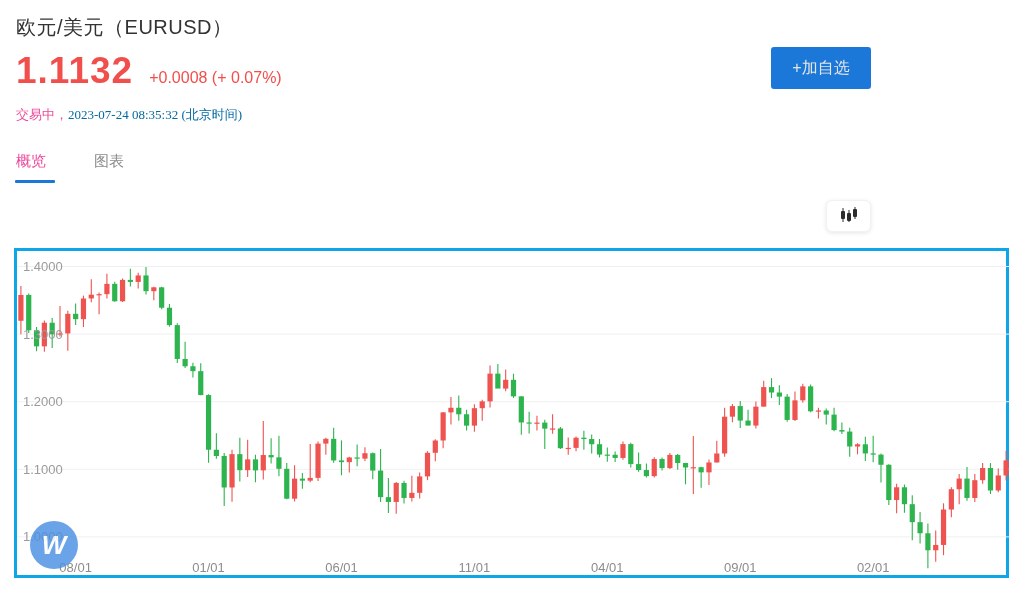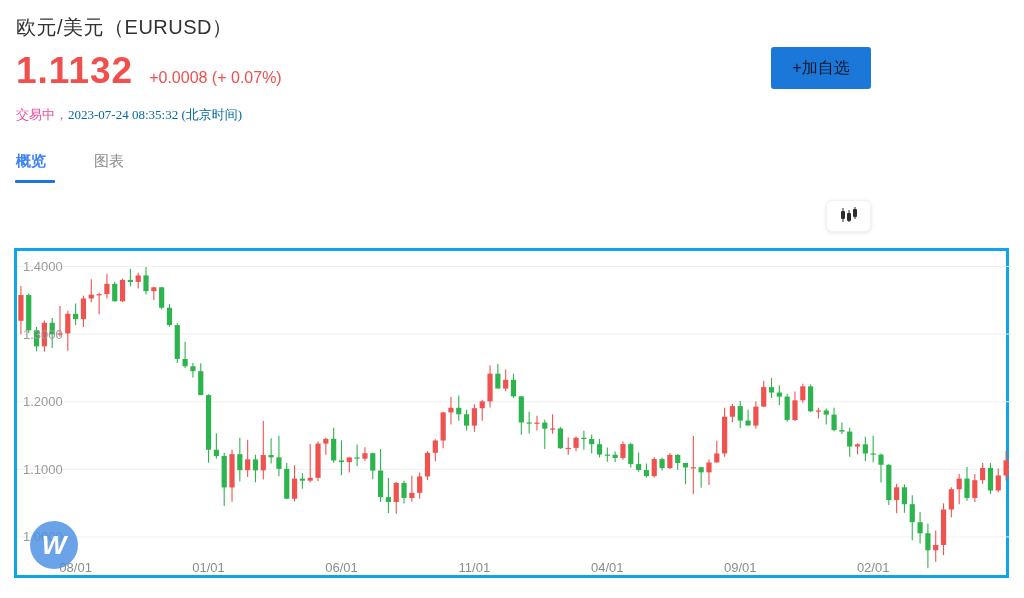--- a/index.html
+++ b/index.html
@@ -12,26 +12,26 @@
   .page{position:relative;width:888px;height:598px;}
 
   .title{position:absolute;left:16px;top:14px;font-size:20px;color:#333;letter-spacing:.5px;}
   .price-row{position:absolute;left:16px;top:50px;display:flex;align-items:baseline;}
   .price{font-size:37px;font-weight:700;color:var(--price-red);letter-spacing:1px;}
   .change{font-size:16px;color:var(--price-red);margin-left:16px;}
   .status-row{position:absolute;left:16px;top:106px;font-size:13px;}
   .status-prefix{color:#ec4899;}
   .status-time{color:#0369a1;font-family:Liberation Serif, serif;}
   .add-btn{position:absolute;right:17px;top:47px;width:100px;height:42px;background:var(--accent);
-    color:#0f172a;font-size:16px;border:none;border-radius:3px;display:flex;align-items:center;
+    color:#e5e5e5;font-size:16px;border:none;border-radius:3px;display:flex;align-items:center;
     justify-content:center;cursor:pointer;}
 
   .tabs{position:absolute;left:16px;top:152px;display:flex;gap:48px;}
   .tab{font-size:15px;color:#8a8a8a;padding-bottom:12px;position:relative;cursor:pointer;}
-  .tab.active{color:#3b82f6;font-weight:700;text-align:center;}
+  .tab.active{color:#ec4899;font-weight:400;text-align:center;}
   .tab.active::after{content:"";position:absolute;left:-1px;bottom:0;width:40px;height:3px;
     background:var(--accent);border-radius:1px;}
 
   .tf-bar{position:absolute;left:14px;top:199px;width:562px;height:35px;background:#f2f3f5;
     border-radius:3px;display:flex;}
   .tf-btn{flex:1;display:flex;align-items:center;justify-content:center;font-size:13px;
     color:#1f1f1f;cursor:pointer;border-radius:4px;}
   .tf-btn.selected{background:var(--accent);color:#fff;}
   .charttype-btn{position:absolute;right:17px;top:200px;width:45px;height:32px;background:#fff;
     border:1px solid #f1f2f4;border-radius:6px;box-shadow:0 1px 4px rgba(0,0,0,.10);

